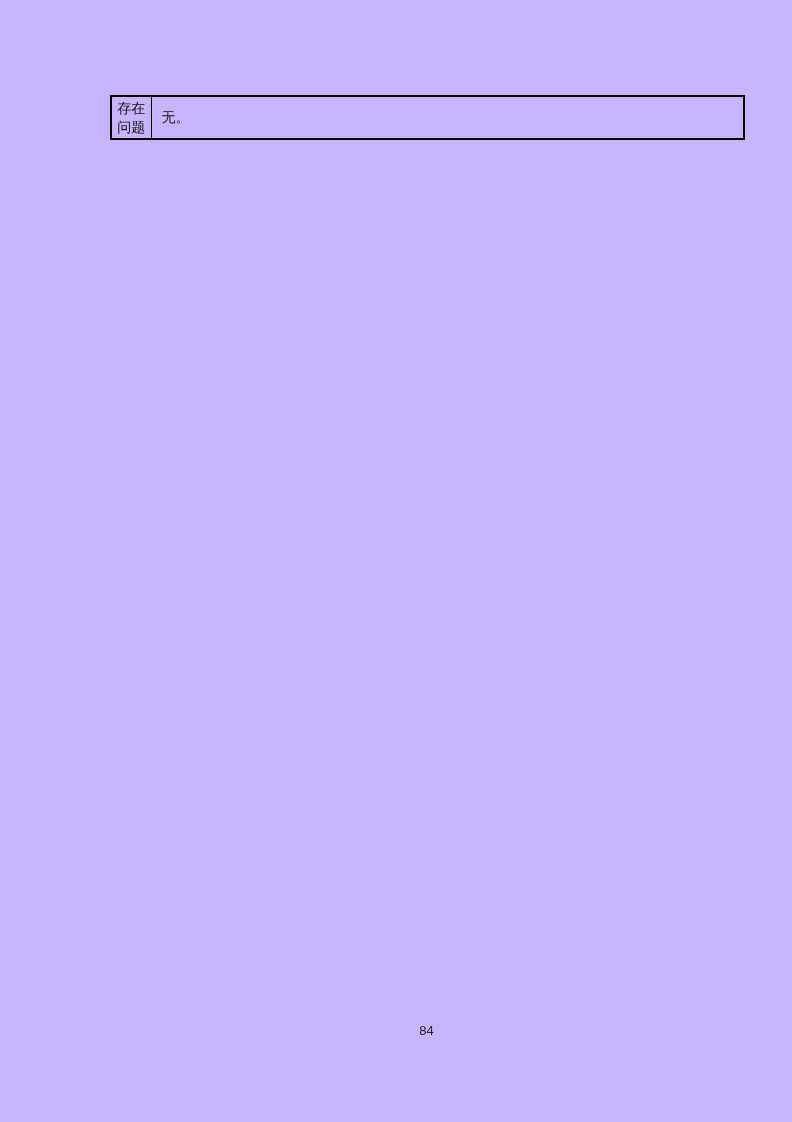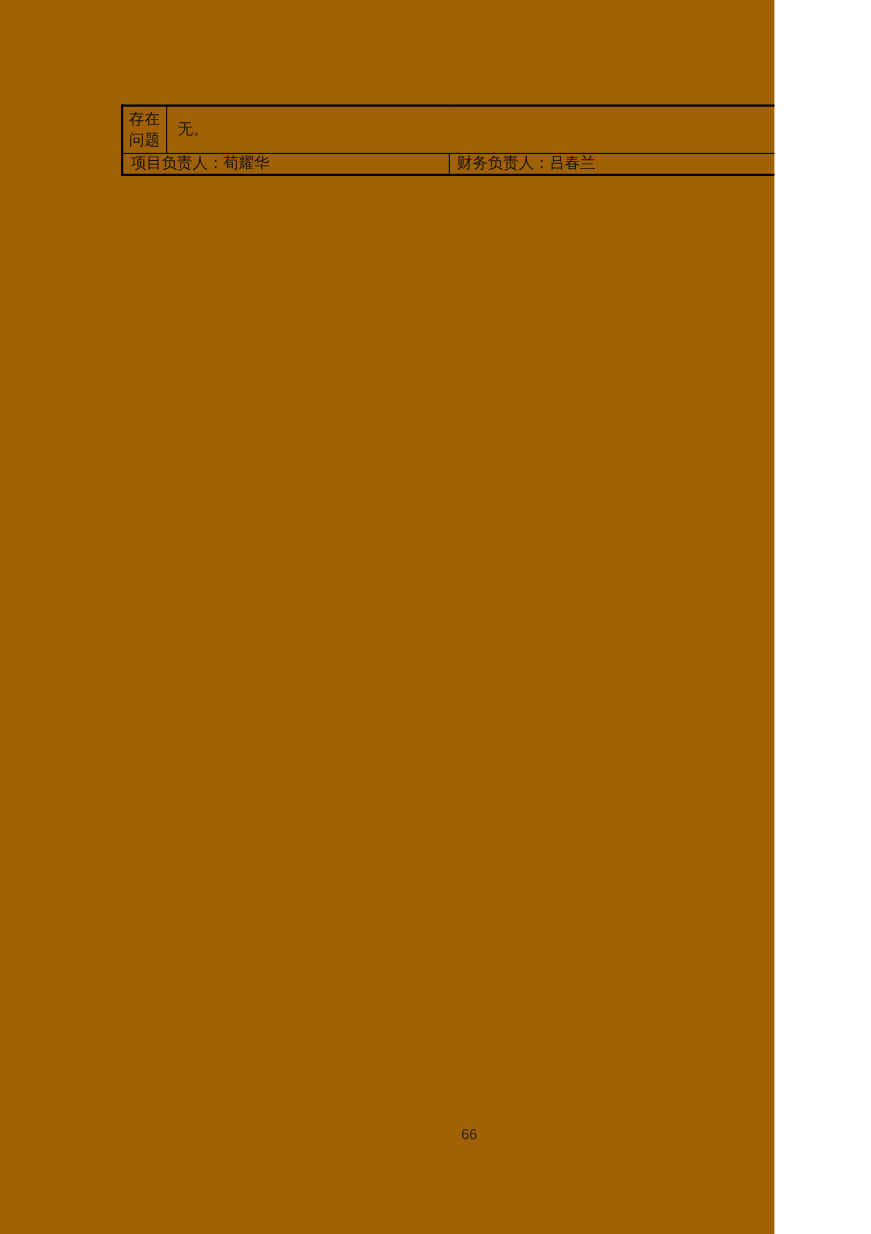--- a/index.html
+++ b/index.html
@@ -2,23 +2,23 @@
 <html><head>
 <meta charset="utf-8">
 <style>
   html, body {
     margin: 0;
     padding: 0;
     background: #ffffff;
   }
   .sheet {
     position: relative;
-    width: 704px;
+    width: 792px;
     height: 1122px;
-    background: #a16207;
+    background: #c4b5fd;
     font-family: "Liberation Sans", "DejaVu Sans", sans-serif;
     color: #111111;
     overflow: hidden;
   }
   table.report-table {
     position: absolute;
     left: 110px;
     top: 95px;
     width: 633px;
     border-collapse: collapse;
@@ -73,22 +73,18 @@
       <col style="width:336px">
     </colgroup>
     <tbody>
       <tr class="row-tall-1">
         <td class="label-cell">
           <span>存在</span>
           <span>问题</span>
         </td>
         <td class="value-cell" colspan="2">无。</td>
       </tr>
-      <tr class="row-short">
-        <td class="footer-cell" colspan="2">项目负责人：荀耀华</td>
-        <td class="footer-cell">财务负责人：吕春兰</td>
-      </tr>
     </tbody>
   </table>
 
-  <div class="page-number">66</div>
+  <div class="page-number">84</div>
 
 </div>
 
 </body></html>

